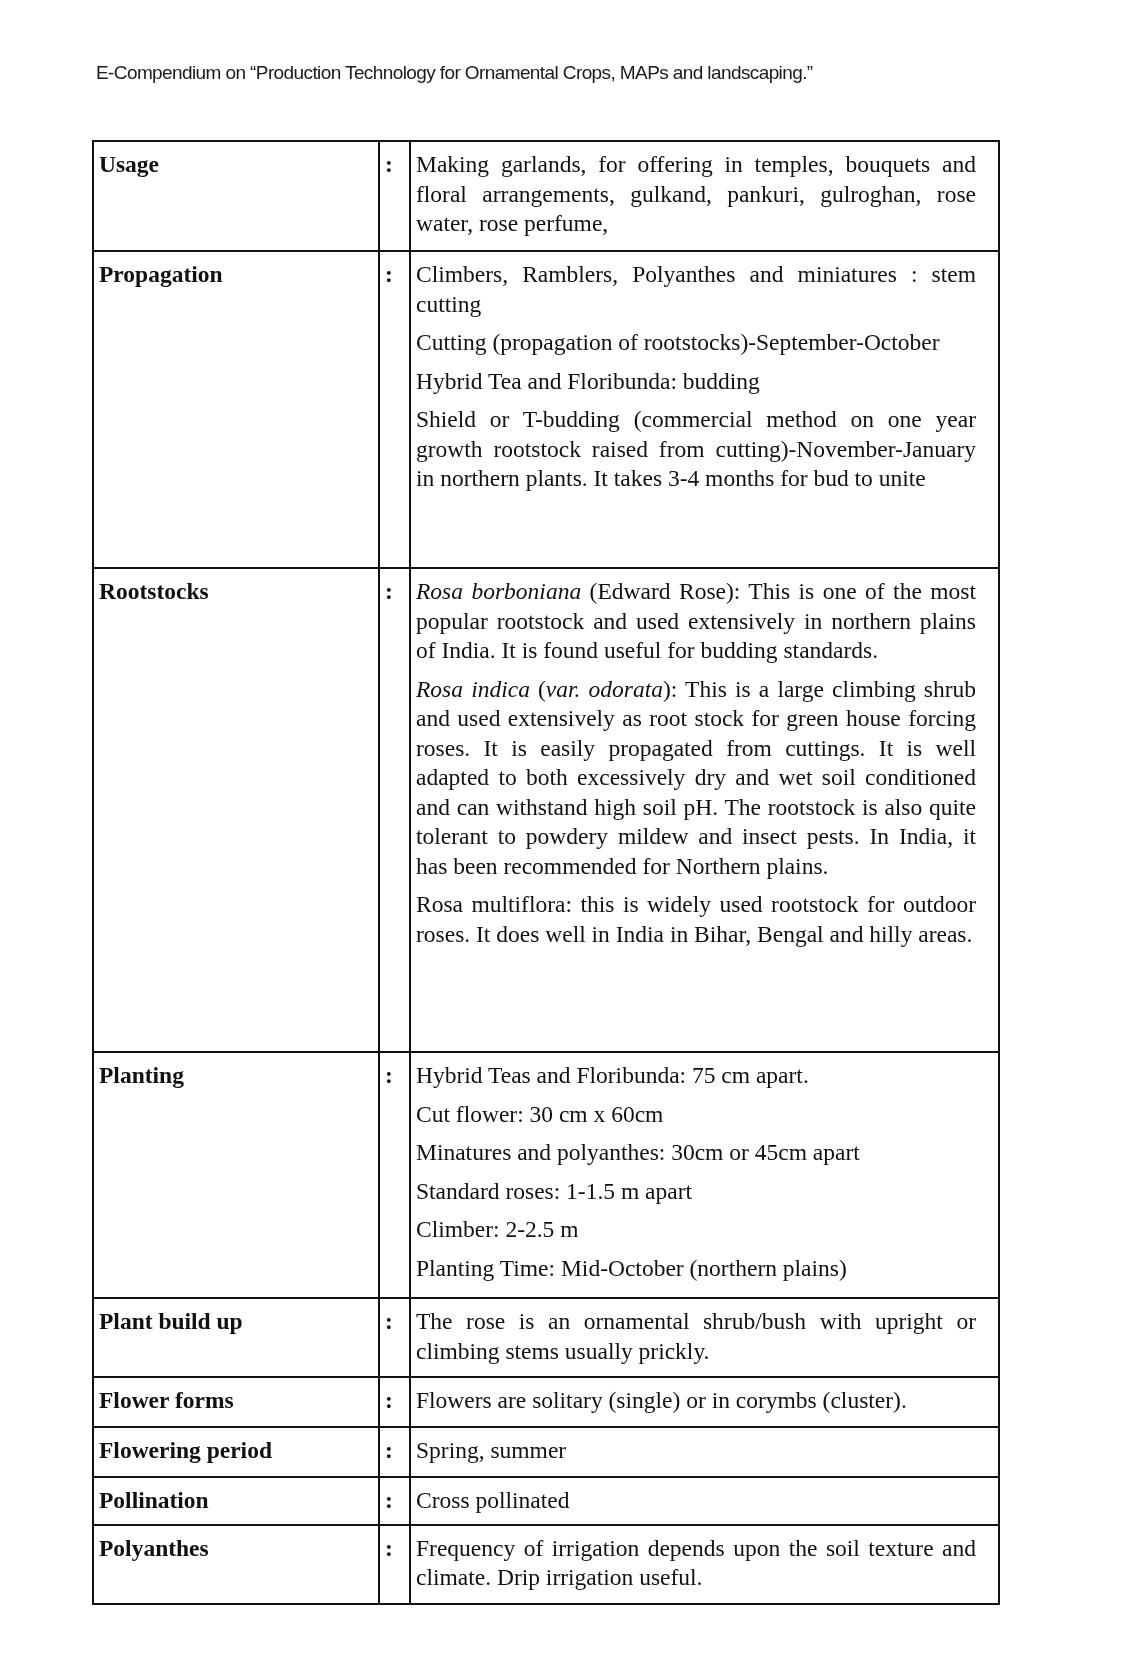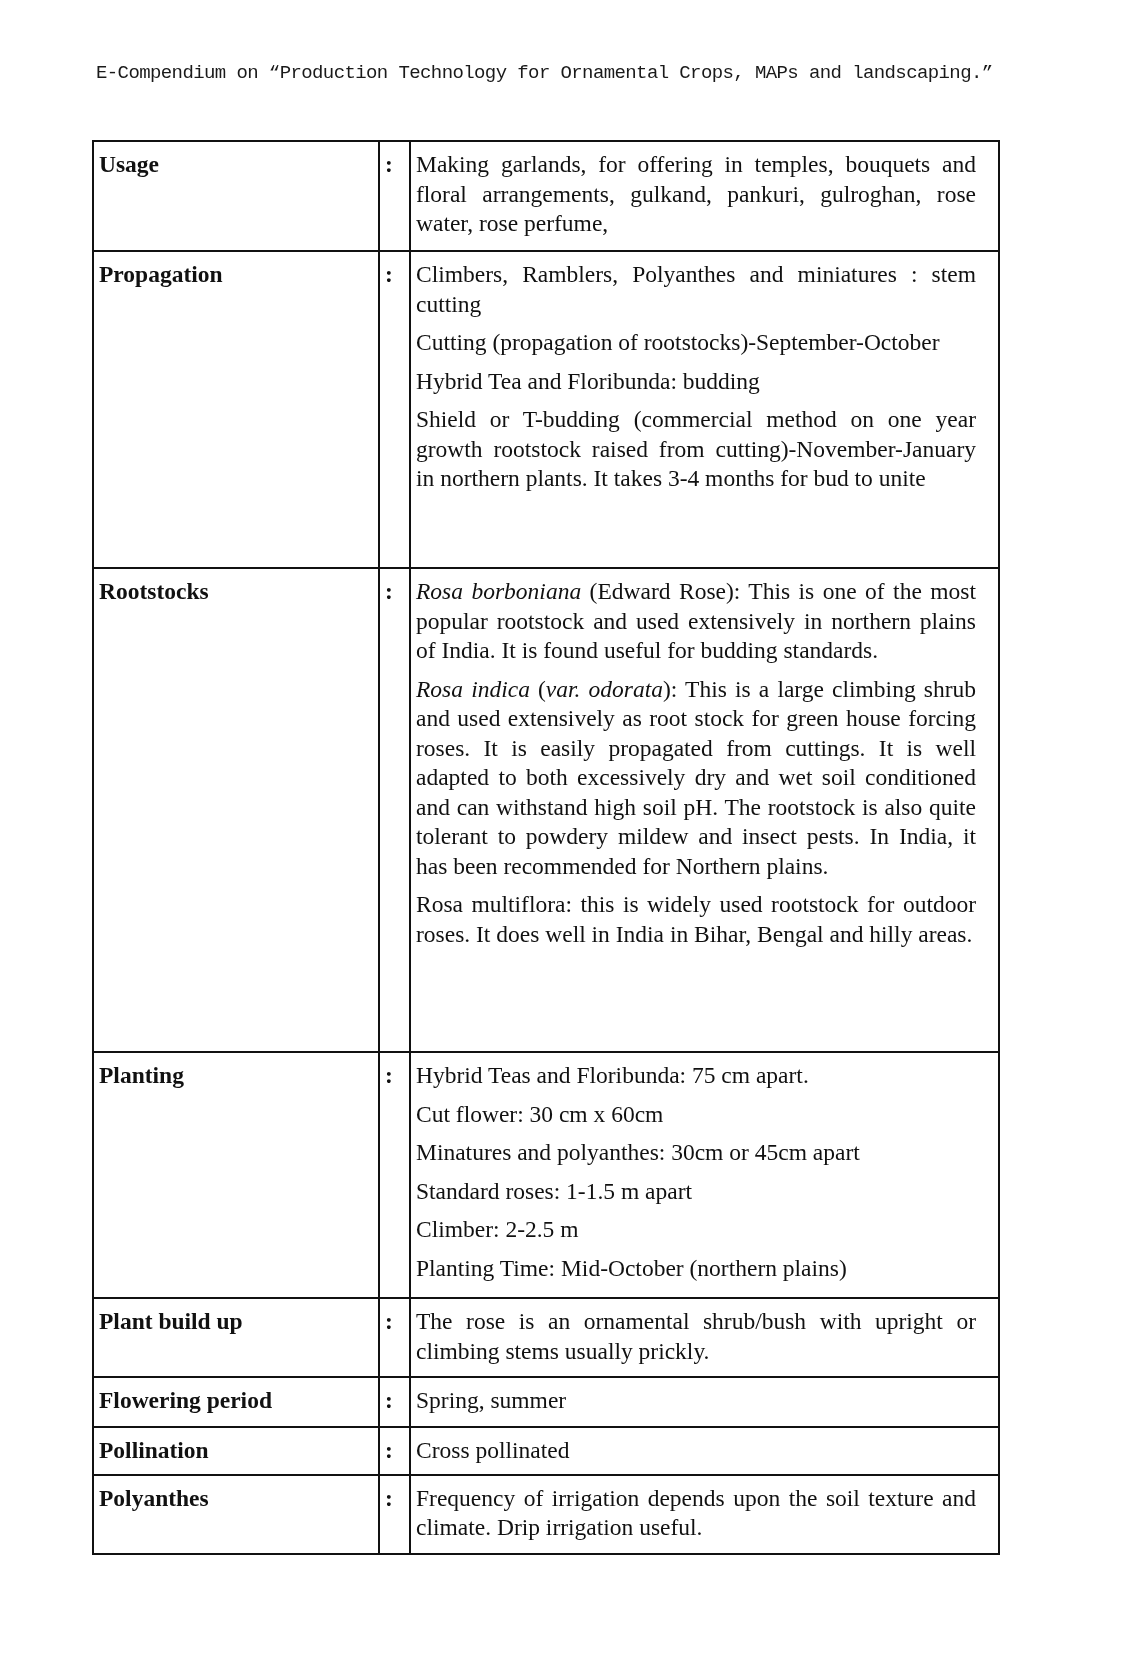--- a/index.html
+++ b/index.html
@@ -1,19 +1,19 @@
 <!DOCTYPE html>
 <html><head>
 <meta charset="utf-8">
 <style>
   html, body { margin: 0; padding: 0; background: #ffffff; }
   body { width: 1128px; height: 1676px; position: relative; overflow: hidden; color: #111; }
   .header {
     position: absolute; left: 96px; top: 62px; width: 940px;
-    font-family: Liberation Mono, monospace; font-size: 19px; letter-spacing: -0.6px; color: #1a1a1a;
+    font-family: Liberation Sans, sans-serif; font-size: 19px; letter-spacing: -0.6px; color: #1a1a1a;
     white-space: nowrap;
   }
   table.spec {
     position: absolute; left: 92px; top: 140px; width: 906px;
     border-collapse: collapse; table-layout: fixed;
     font-family: "Liberation Serif", serif; font-size: 23.5px; line-height: 29.5px;
     color: #111;
   }
   table.spec td { border: 2.5px solid #111; vertical-align: top; padding: 8px 22px 8px 5px; }
   col.c-label { width: 286px; }
@@ -84,20 +84,27 @@
     </tr>
 
     <tr style="height:79px">
       <td class="label">Plant build up</td>
       <td class="sep">:</td>
       <td class="val">
         <p>The rose is an ornamental shrub/bush with upright or climbing stems usually prickly.</p>
       </td>
     </tr>
 
+    <tr style="height:50px">
+      <td class="label">Flower forms</td>
+      <td class="sep">:</td>
+      <td class="val">
+        <p>Flowers are solitary (single) or in corymbs (cluster).</p>
+      </td>
+    </tr>
 
     <tr style="height:50px">
       <td class="label">Flowering period</td>
       <td class="sep">:</td>
       <td class="val">
         <p>Spring, summer</p>
       </td>
     </tr>
 
     <tr style="height:39px">

